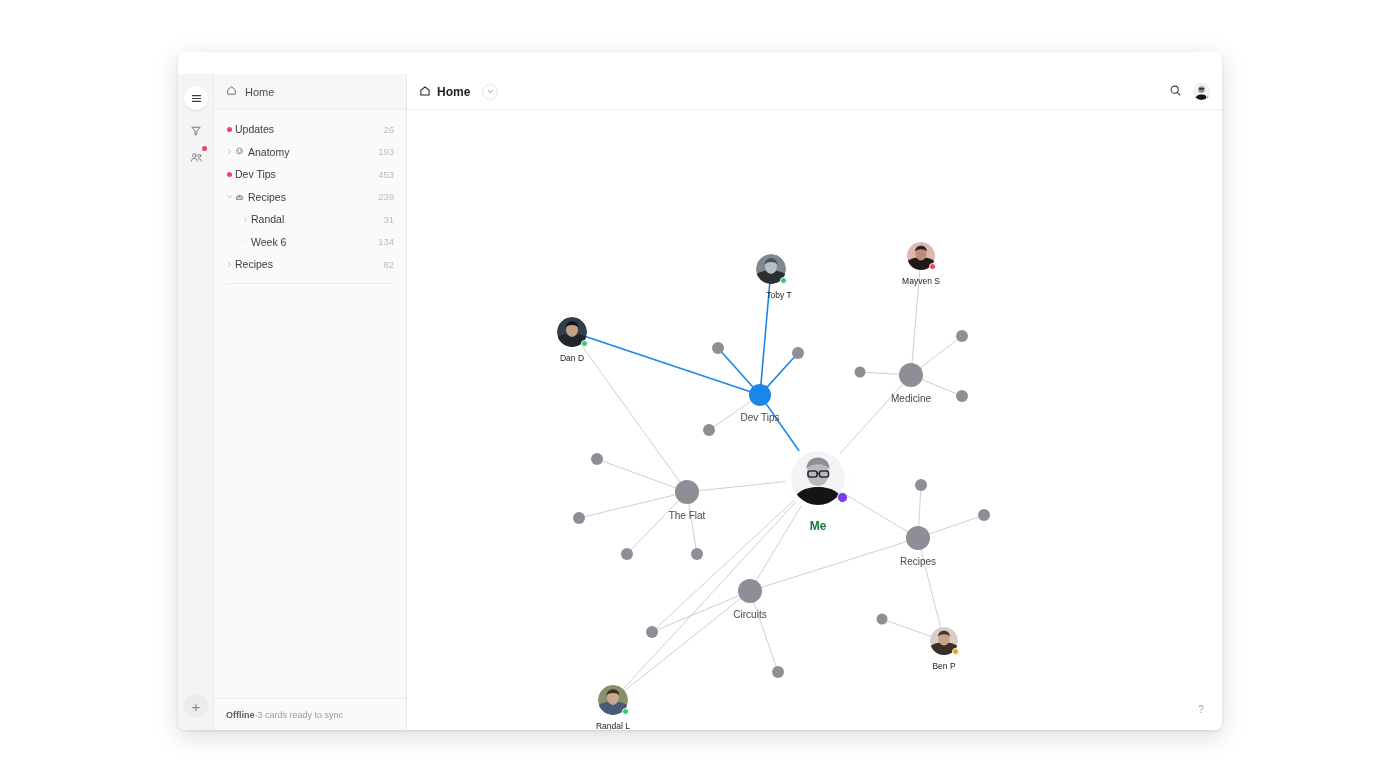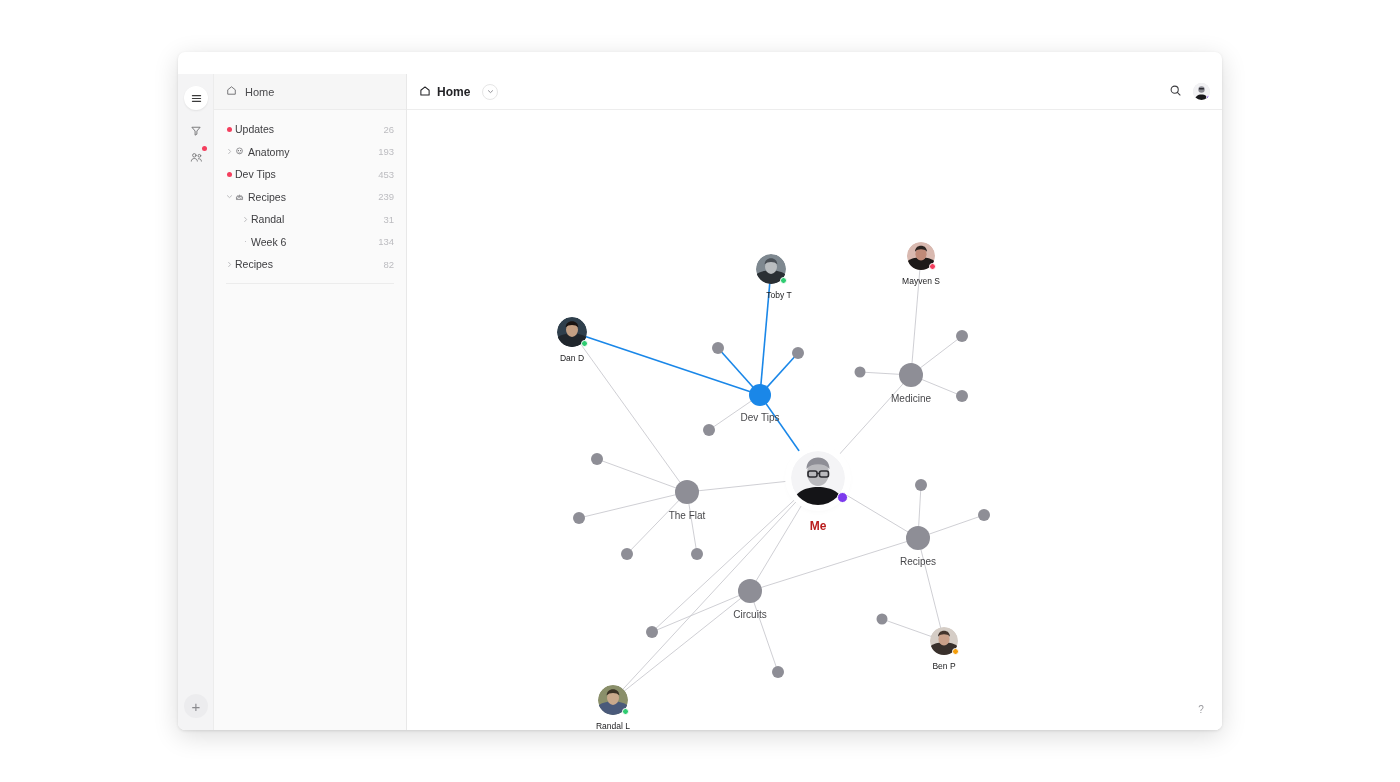--- a/index.html
+++ b/index.html
@@ -186,21 +186,21 @@
 
   .node-label {
     position: absolute;
     transform: translateX(-50%);
     white-space: nowrap;
     color: #48484b;
     font-size: 10px;
     pointer-events: none;
   }
   .node-label.person { font-weight: 400; font-size: 8.5px; color: #1c1c1e; }
-  .node-label.me { font-weight: 700; font-size: 12px; color: #b91c1c; text-align: center; }
+  .node-label.me { font-weight: 700; font-size: 12px; color: #15803d; text-align: center; }
 
   .avatar-node {
     position: absolute;
     border-radius: 50%;
     overflow: visible;
     transform: translate(-50%, -50%);
   }
   .avatar-node .av-img {
     width: 100%; height: 100%; border-radius: 50%;
     overflow: hidden; position: relative;
@@ -316,20 +316,25 @@
           <span class="chev">
             <svg width="7" height="7" viewBox="0 0 10 10" fill="none" stroke="currentColor" stroke-width="1.3" stroke-linecap="round" stroke-linejoin="round">
               <path d="M3.8 2L6.6 5 3.8 8"></path>
             </svg>
           </span>
           <span class="nav-label">Recipes</span>
           <span class="nav-count">82</span>
         </div>
       </div>
     <div class="nav-sep"></div>
+    <div id="sidebar-footer">
+      <b>Offline</b>
+        <span> - </span>
+        <span>3 cards ready to sync</span>
+    </div>
   </div>
 
   <div id="main">
     <div id="main-header">
       <div id="breadcrumb">
         <span>
           <svg width="12" height="12" viewBox="0 0 16 16" fill="none" stroke="#232326" stroke-width="1.4" stroke-linejoin="round">
             <path d="M2.5 7L8 2.6 13.5 7v6.4H2.5z"></path>
           </svg>
         </span>

